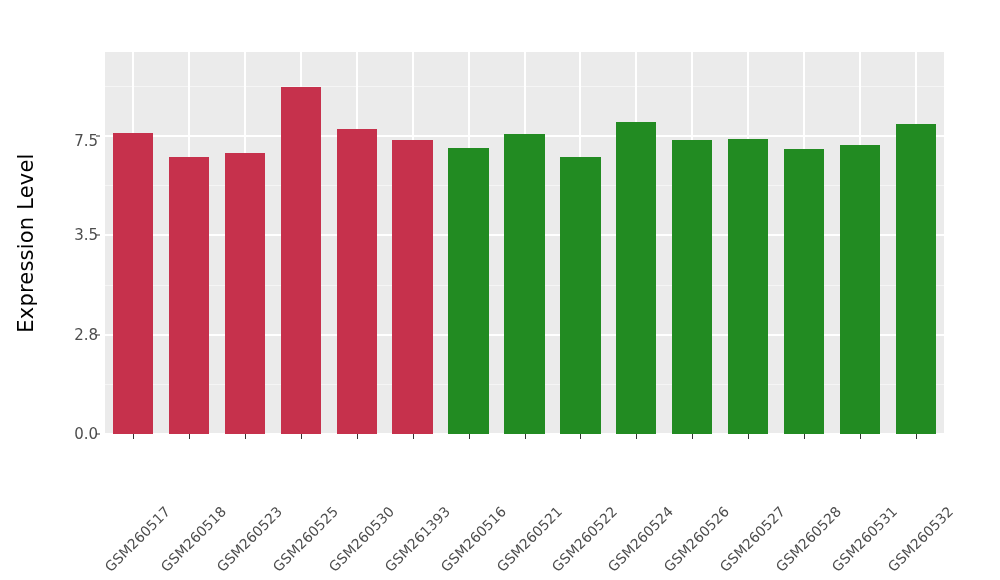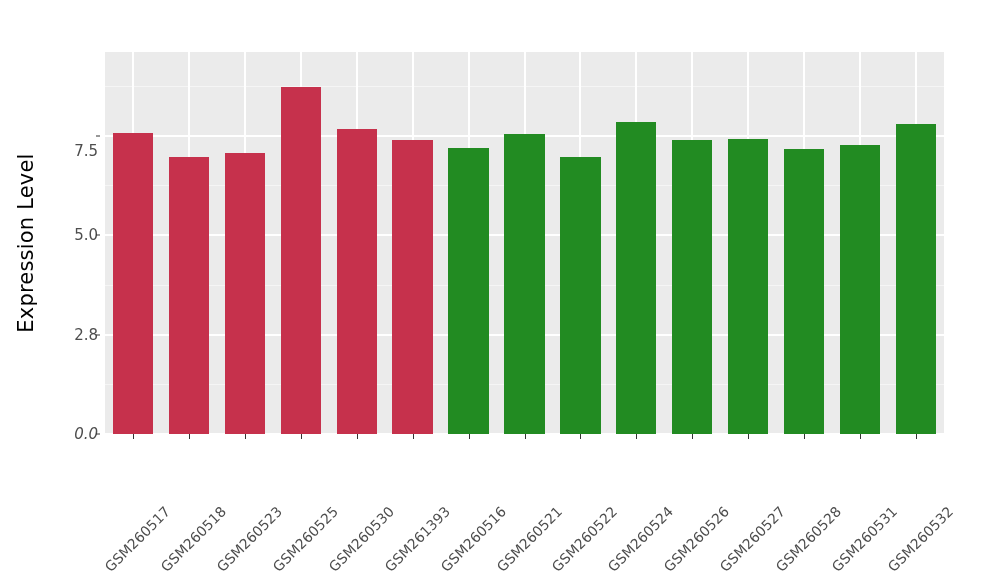--- a/index.html
+++ b/index.html
@@ -132,27 +132,27 @@
 </head>
 <body>
 
 <div id="chart-root">
 
   <div class="y-axis-title">
     <span>Expression Level</span>
   </div>
 
   <div class="y-ticks-col" id="y-ticks">
-      <div class="y-tick-label" style="top: 434px; font-style: italic;">0.0</div>
+      <div class="y-tick-label" style="top: 434px;">0.0</div>
       <div class="y-tick-mark" style="top: 434px;"></div>
       <div class="y-tick-label" style="top: 334.521px;">2.8</div>
       <div class="y-tick-mark" style="top: 334.521px;"></div>
-      <div class="y-tick-label" style="top: 235.042px;">5.0</div>
+      <div class="y-tick-label" style="top: 235.042px;">3.5</div>
       <div class="y-tick-mark" style="top: 235.042px;"></div>
-      <div class="y-tick-label" style="top: 151px;">7.5</div>
+      <div class="y-tick-label" style="top: 141px;">7.5</div>
       <div class="y-tick-mark" style="top: 135.562px;"></div>
     </div>
 
   <div class="panel" id="panel">
       <div class="grid-minor-h" style="top: 332.26px;"></div>
       <div class="grid-minor-h" style="top: 232.781px;"></div>
       <div class="grid-minor-h" style="top: 133.302px;"></div>
       <div class="grid-minor-h" style="top: 33.8229px;"></div>
       <div class="grid-major-h" style="top: 381px;"></div>
       <div class="grid-major-h" style="top: 281.521px;"></div>

